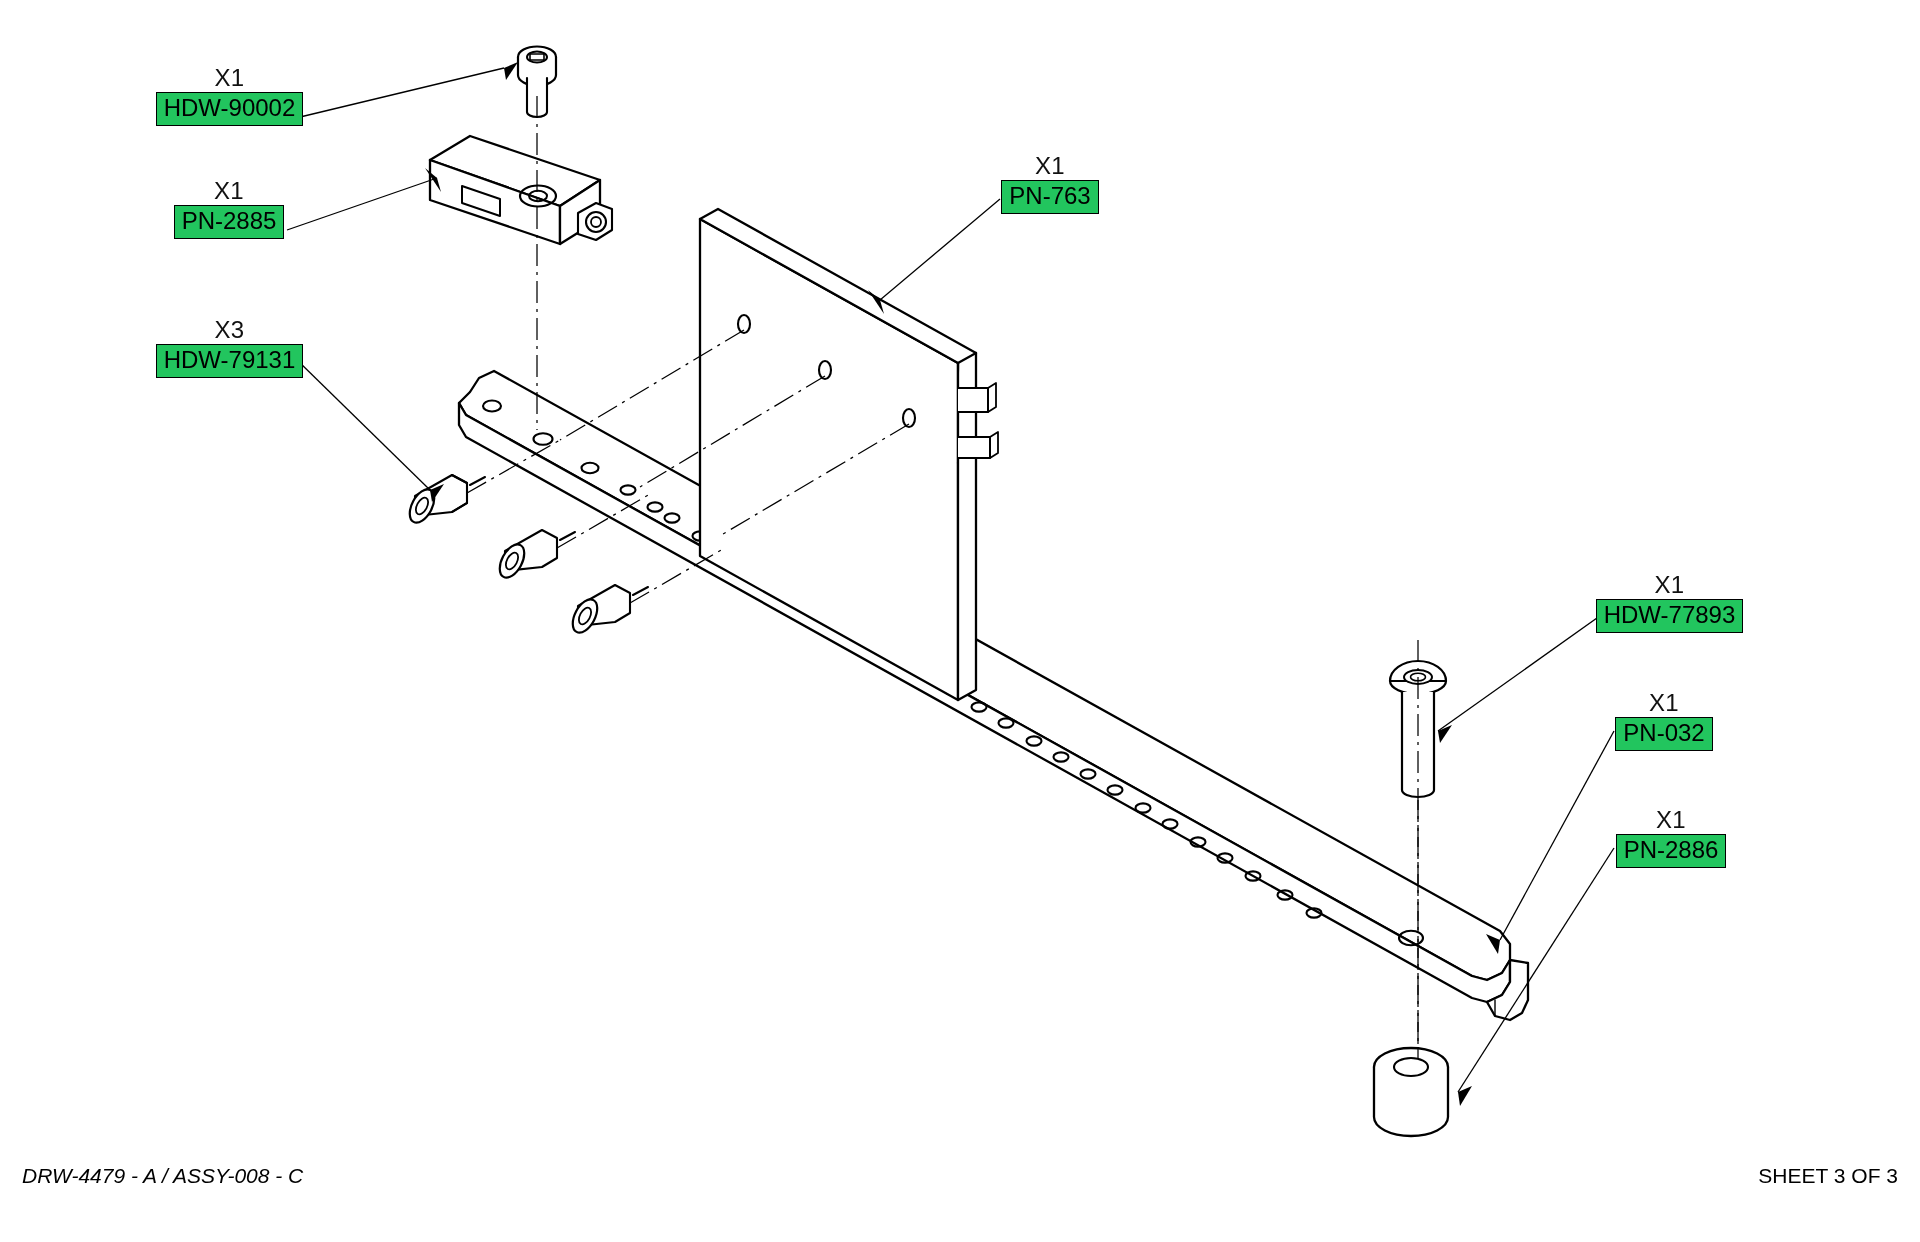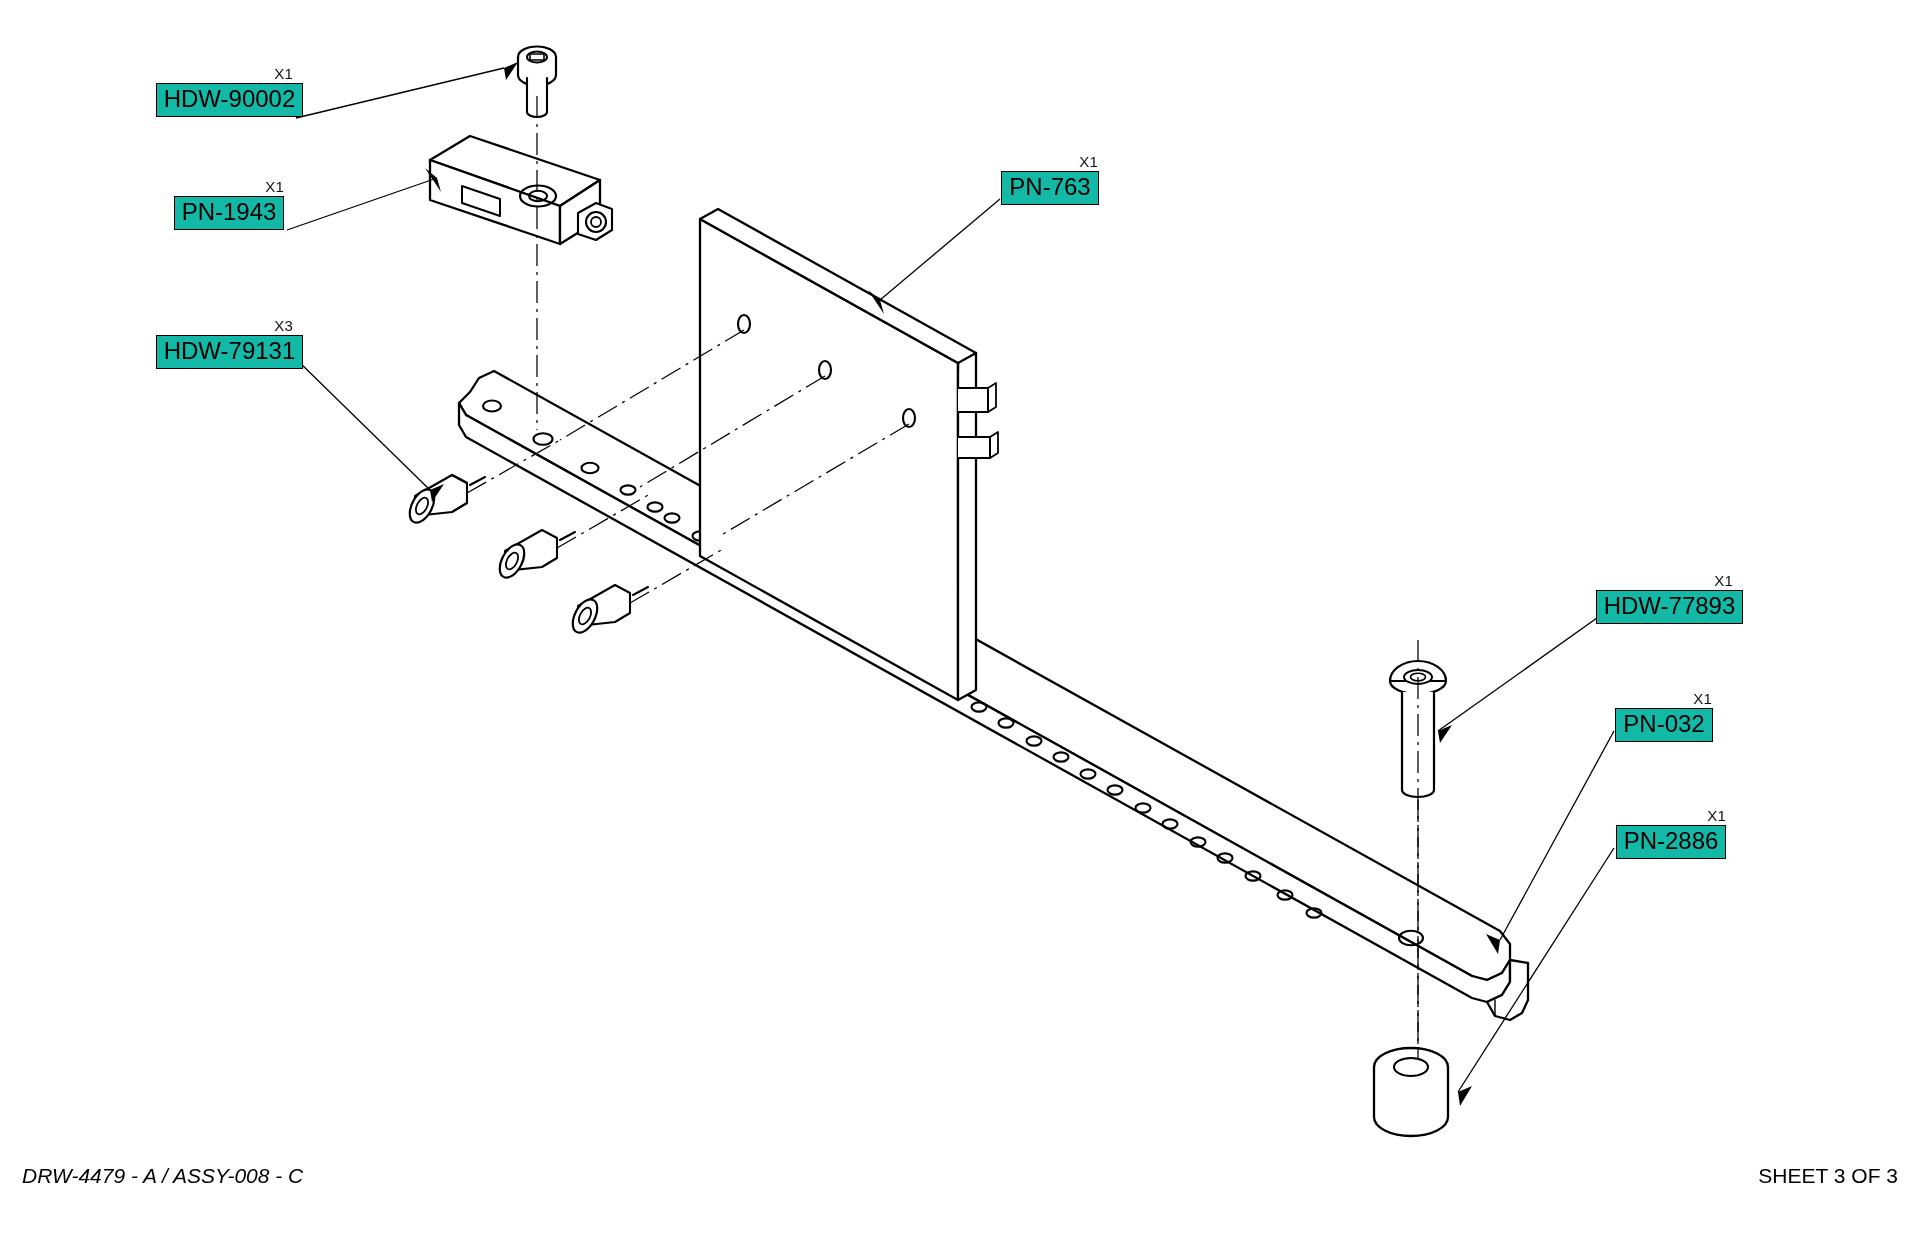--- a/index.html
+++ b/index.html
@@ -1,23 +1,23 @@
 <!DOCTYPE html>
 <html><head>
 <meta charset="utf-8">
 <style>
   html,body{margin:0;padding:0;background:#ffffff;}
   body{width:1920px;height:1242px;overflow:hidden;
        font-family:"Liberation Sans","DejaVu Sans",sans-serif;color:#000;}
   #sheet{position:relative;width:1920px;height:1242px;background:#fff;}
   svg.layer{position:absolute;left:0;top:0;width:1920px;height:1242px;}
   .callout{position:absolute;}
-  .qty{font-size:15px;text-align:right;letter-spacing:0.2px;line-height:1;
+  .qty{font-size:24px;text-align:center;letter-spacing:0.2px;line-height:1;
        color:#111;white-space:nowrap;}
-  .pnbox{border:1.6px solid #000;background:#14b8a6;display:inline-block;
+  .pnbox{border:1.6px solid #000;background:#22c55e;display:inline-block;
          padding:2px 7px 4px 7px;font-size:24px;line-height:1.08;
          white-space:nowrap;color:#000;}
   .boxwrap{display:flex;justify-content:center;margin-top:2px;}
   .footer-left{position:absolute;left:22px;top:1164px;font-size:21px;white-space:nowrap;font-style:italic;}
   .footer-right{position:absolute;right:22px;top:1164px;font-size:21px;white-space:nowrap;margin-left:36px;}
 </style>
 </head>
 <body>
 
 <div id="sheet">
@@ -189,21 +189,21 @@
   <div class="callout" style="left:166px;top:66px;width:127px;">
     <div class="qty">X1</div>
     <div class="boxwrap">
         <span class="pnbox">HDW-90002</span>
       </div>
   </div>
 
   <div class="callout" style="left:174px;top:179px;width:110px;">
     <div class="qty">X1</div>
     <div class="boxwrap">
-        <span class="pnbox">PN-1943</span>
+        <span class="pnbox">PN-2885</span>
       </div>
   </div>
 
   <div class="callout" style="left:166px;top:318px;width:127px;">
     <div class="qty">X3</div>
     <div class="boxwrap">
         <span class="pnbox">HDW-79131</span>
       </div>
   </div>
 

